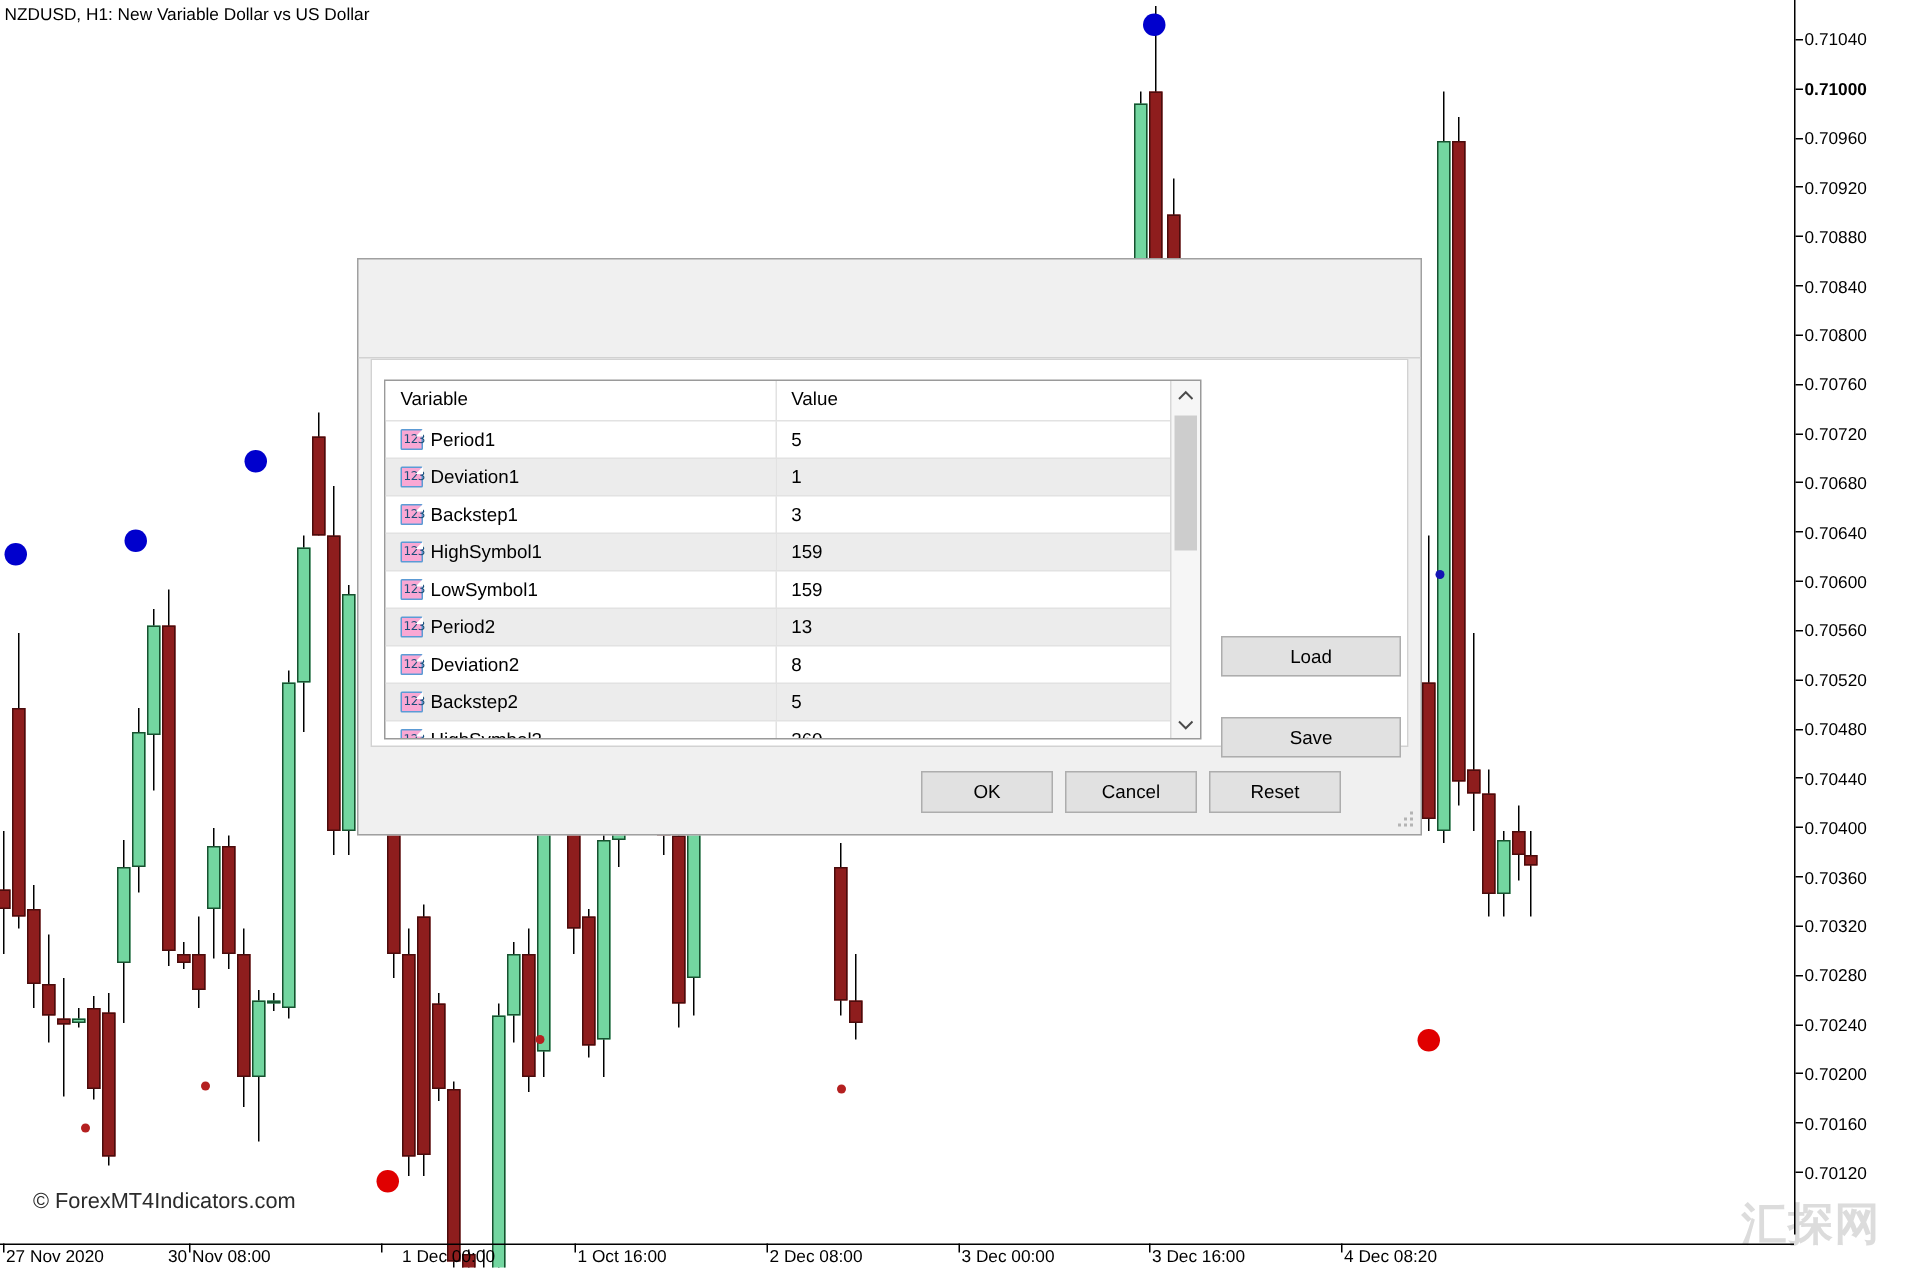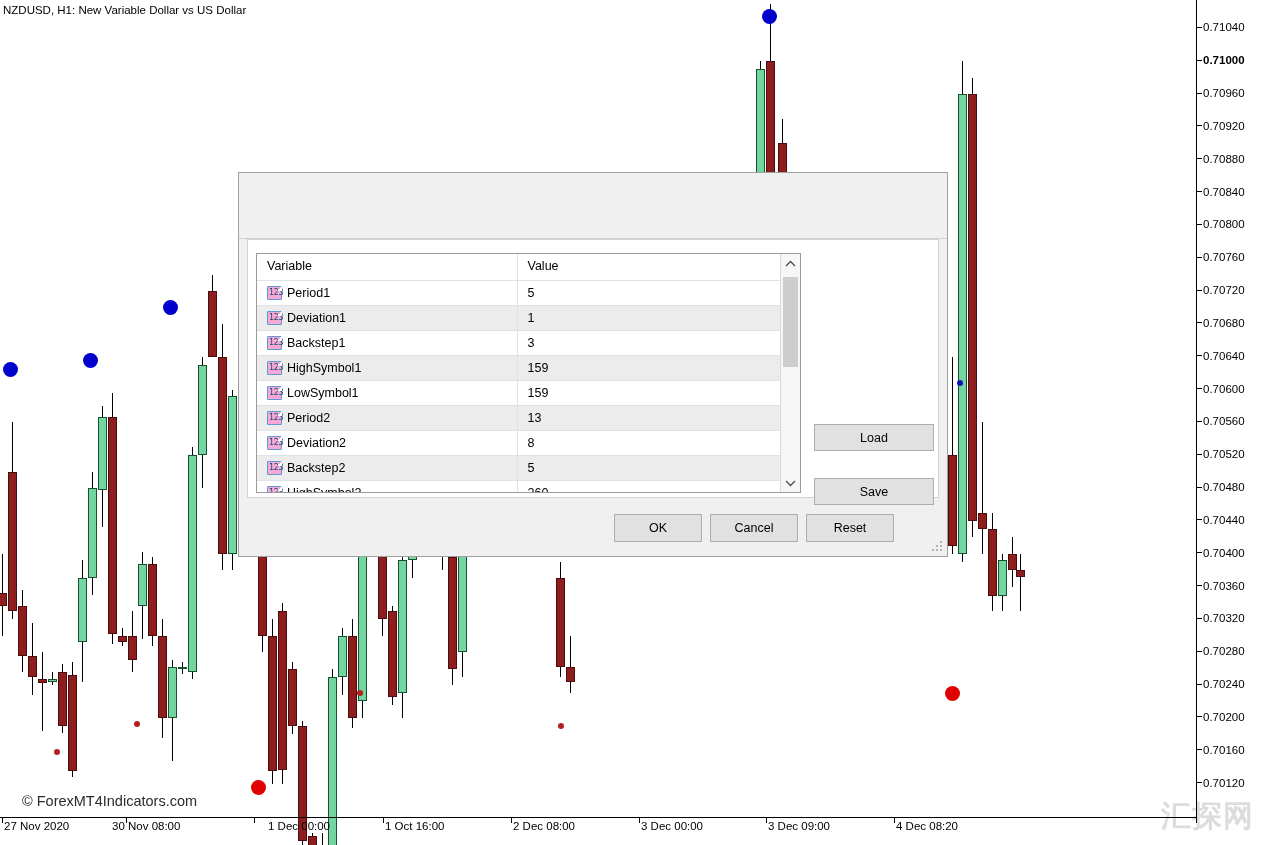--- a/index.html
+++ b/index.html
@@ -23,21 +23,21 @@
   #price-axis {
     position:absolute; right:0; top:0; width:74px; height:823px;
     border-left:1px solid #000;
   }
   .price-tick { position:absolute; left:0; font-size:11.5px; color:#000; white-space:nowrap; }
   .price-tick .dash { display:inline-block; width:5px; border-top:1px solid #000;
                       vertical-align:middle; margin-right:1px; position:relative; top:-1px;}
 
   
   #time-axis {
-    position:absolute; left:0; bottom:0; width:1196px; height:28px;
+    position:absolute; left:0; bottom:0; width:1196px; height:16px;
     border-top:1px solid #000;
   }
   .time-tick { position:absolute; top:2px; font-size:11.5px; color:#000; white-space:nowrap; }
   .time-tick-mark { position:absolute; top:-1px; width:0; border-left:1px solid #000; height:6px; }
 
   
   .candle { position:absolute; }
   .wick { position:absolute; width:1px; background:#000; left:50%; margin-left:-0.5px; }
   .body { position:absolute; left:0; width:100%; border:1px solid; }
   .body.up   { background:#73d6a0; border-color:#17512f; }
@@ -499,21 +499,21 @@
       <div class="time-tick" style="left: 112px;">30 Nov 08:00</div>
       <div class="time-tick-mark" style="left: 254px;"></div>
       <div class="time-tick" style="left: 268px;">1 Dec 00:00</div>
       <div class="time-tick-mark" style="left: 383px;"></div>
       <div class="time-tick" style="left: 385px;">1 Oct 16:00</div>
       <div class="time-tick-mark" style="left: 511px;"></div>
       <div class="time-tick" style="left: 513px;">2 Dec 08:00</div>
       <div class="time-tick-mark" style="left: 639px;"></div>
       <div class="time-tick" style="left: 641px;">3 Dec 00:00</div>
       <div class="time-tick-mark" style="left: 766px;"></div>
-      <div class="time-tick" style="left: 768px;">3 Dec 09:00</div>
+      <div class="time-tick" style="left: 768px;">3 Dec 16:00</div>
       <div class="time-tick-mark" style="left: 894px;"></div>
       <div class="time-tick" style="left: 896px;">4 Dec 08:20</div>
     </div>
 </div>
 
 <div id="dialog">
 
 
   <div id="tabstrip-line"></div>
 

